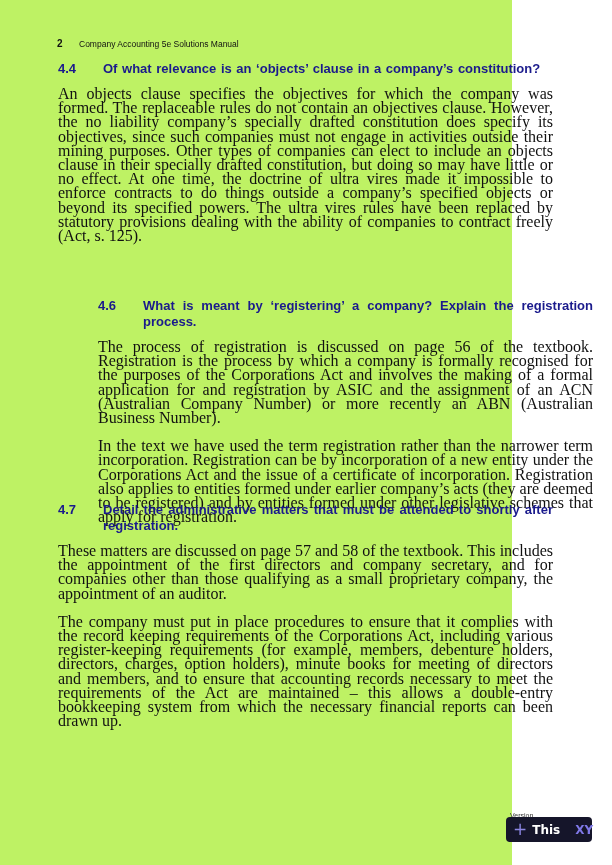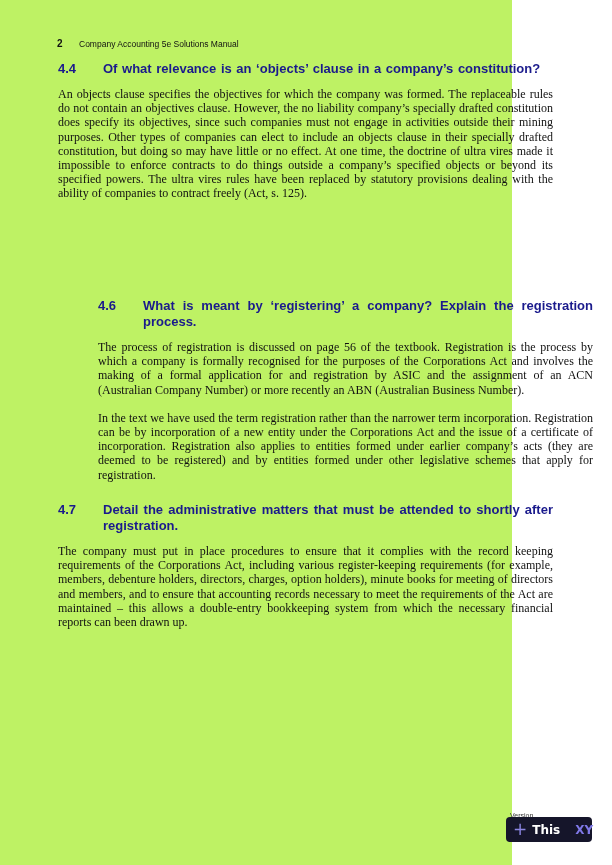--- a/index.html
+++ b/index.html
@@ -57,21 +57,21 @@
       flex: 0 0 45px;
     }
     .q-text {
       flex: 1;
       text-align: justify;
       text-align-last: left;
       word-spacing: 1px;
     }
     .para {
       font-family: "Liberation Serif", serif;
-      font-size: 12px;
+      font-size: 16px;
       line-height: 14.2px;
       color: #111;
       text-align: justify;
       margin: 0 0 14px 0;
     }
     .sec-44 { margin-bottom: 0; }
     #sec-45 { position: absolute; top: 165px; left: 0; width: 495px; }
     #sec-46 { position: absolute; top: 237px; left: 0; width: 495px; margin-left: 40px; }
     #sec-47 { position: absolute; top: 441px; left: 0; width: 495px; }
 
@@ -138,20 +138,21 @@
       </div>
       <p class="para">The process of registration is discussed on page 56 of the textbook. Registration is the process by which a company is formally recognised for the purposes of the Corporations Act and involves the making of a formal application for and registration by ASIC and the assignment of an ACN (Australian Company Number) or more recently an ABN (Australian Business Number).</p>
       <p class="para">In the text we have used the term registration rather than the narrower term incorporation. Registration can be by incorporation of a new entity under the Corporations Act and the issue of a certificate of incorporation. Registration also applies to entities formed under earlier company’s acts (they are deemed to be registered) and by entities formed under other legislative schemes that apply for registration.</p>
     </div>
 
     <div class="section" id="sec-47">
       <div class="q-heading">
         <span class="q-num">4.7</span>
         <span class="q-text">Detail the administrative matters that must be attended to shortly after registration.</span>
       </div>
+      <p class="para">These matters are discussed on page 57 and 58 of the textbook. This includes the appointment of the first directors and company secretary, and for companies other than those qualifying as a small proprietary company, the appointment of an auditor.</p>
       <p class="para">The company must put in place procedures to ensure that it complies with the record keeping requirements of the Corporations Act, including various register-keeping requirements (for example, members, debenture holders, directors, charges, option holders), minute books for meeting of directors and members, and to ensure that accounting records necessary to meet the requirements of the Act are maintained – this allows a double-entry bookkeeping system from which the necessary financial reports can been drawn up.</p>
     </div>
 
   </div>
 
   <div class="footer-version">Version 5.0</div>
 
   <div class="studyxy-badge">
     <span class="plus">+</span>
     <span class="brand-a">This</span>

